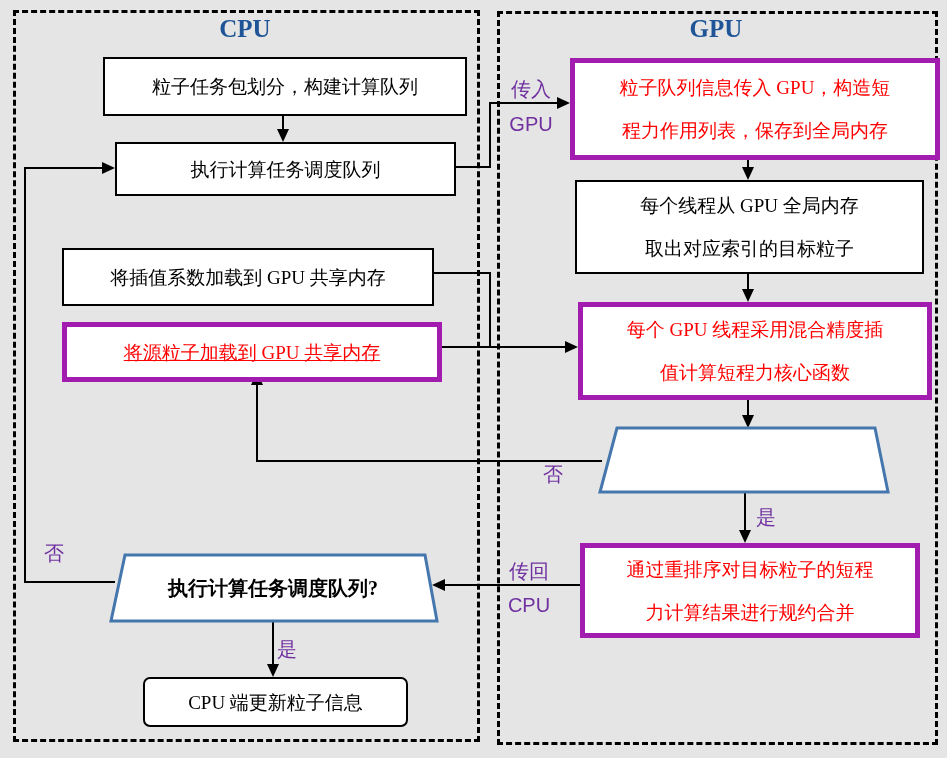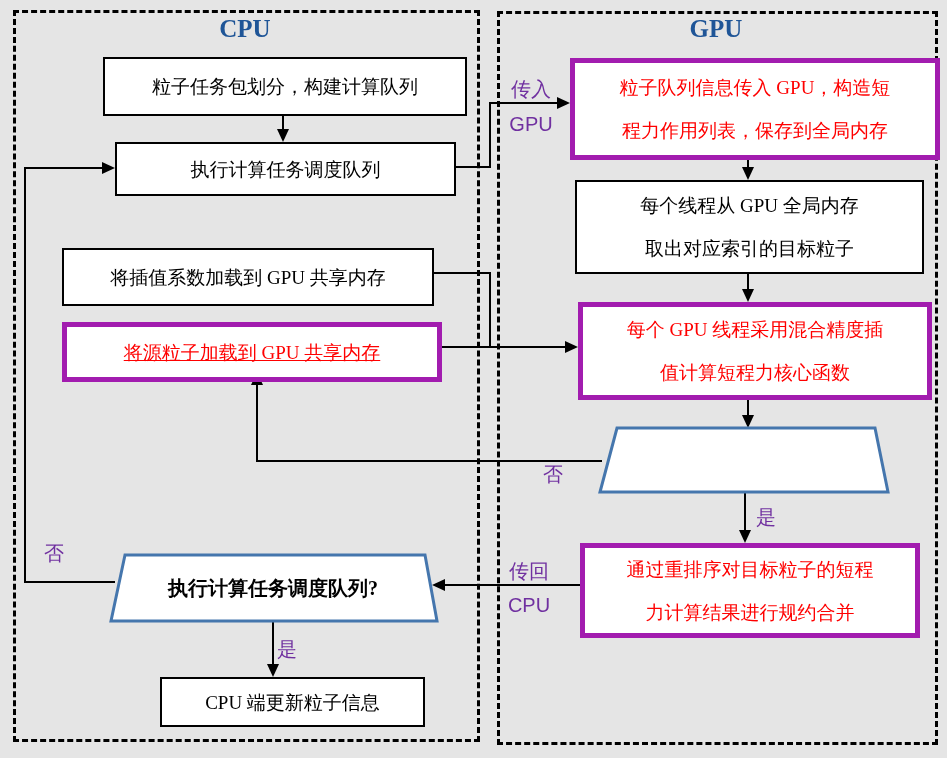--- a/index.html
+++ b/index.html
@@ -89,21 +89,21 @@
 
   <div class="node red" style="left:62px;top:322px;width:370px;height:50px;text-decoration:underline;">
     <div class="tline">将源粒子加载到 GPU 共享内存</div>
   </div>
 
   <svg class="trap-svg" style="left:106px;top:553px;" width="334" height="71">
     <polygon points="19,2 319,2 331,68 5,68" fill="#ffffff" stroke="#4576AD" stroke-width="3"></polygon>
   </svg>
   <div class="trap-text" style="left:106px;top:553px;width:334px;height:71px;">执行计算任务调度队列?</div>
 
-  <div class="node" style="left:160px;top:677px;width:261px;height:46px;">
+  <div class="node" style="left:143px;top:677px;width:261px;height:46px;border-radius:7px;">
     <div class="tline">CPU 端更新粒子信息</div>
   </div>
 
   <div class="node red" style="left:570px;top:58px;width:360px;height:92px;">
     <div class="tline">粒子队列信息传入 GPU，构造短</div>
     <div class="tline">程力作用列表，保存到全局内存</div>
   </div>
 
   <div class="node" style="left:575px;top:180px;width:345px;height:90px;">
     <div class="tline">每个线程从 GPU 全局内存</div>

